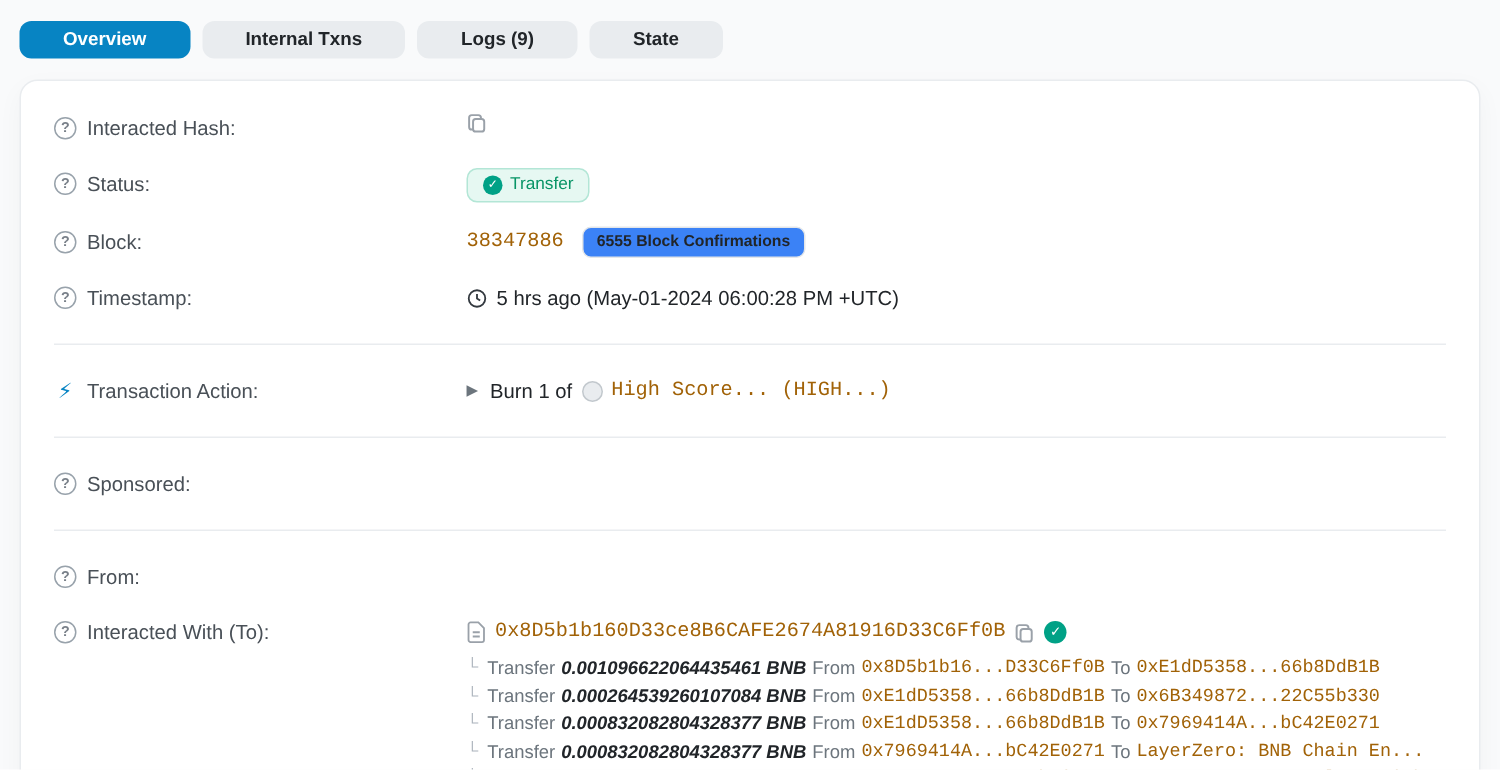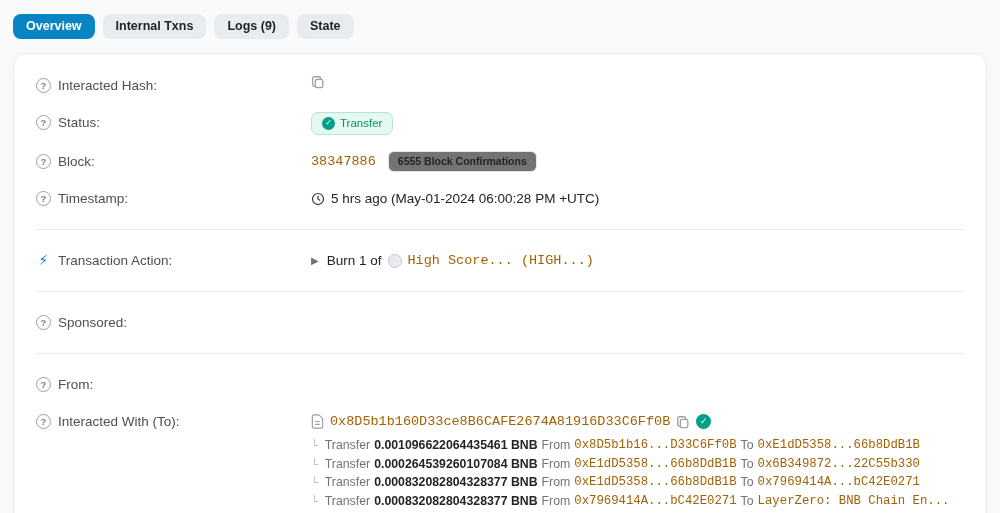--- a/index.html
+++ b/index.html
@@ -7,21 +7,21 @@
   body {
     font-family: "Liberation Sans", "DejaVu Sans", sans-serif;
     background: #f9fafb;
     color: #212529;
     font-size: 13.5px;
   }
   
   .tabs { display: flex; gap: 8px; padding: 14px 0 0 13px; }
   .tab {
     display: inline-block;
-    padding: 6px 13px;
+    padding: 6px 29px;
     border-radius: 8px;
     font-size: 12.5px;
     font-weight: 600;
     background: #e9ecef;
     color: #212529;
     cursor: pointer;
     border: none;
     line-height: 1;
   }
   .tab.active { background: #0784c3; color: #ffffff; }
@@ -85,39 +85,39 @@
     border: 1px solid #b3e6d6;
     color: #079466;
     font-size: 11.5px; font-weight: 500;
     border-radius: 7px;
     padding: 4px 10px;
     line-height: 1.1;
   }
   .status-badge .check-circle { width: 13px; height: 13px; font-size: 8px; }
   
   .conf-badge {
-    background: #737373;
+    background: #3b82f6;
     border: 1px solid #e3e6e9;
     border-radius: 6px;
     font-size: 10.5px;
     font-weight: 700;
     color: #212529;
     padding: 4px 9px;
     line-height: 1.1;
     margin-left: 6px;
   }
   
   .transfer-list { margin-left: 275px; margin-top: 2px; }
   .transfer-row {
     display: flex; align-items: center; gap: 4px;
     font-size: 12.3px; line-height: 18.6px;
     white-space: nowrap; color: #6c757d;
   }
   .transfer-row .corner { color: #adb5bd; font-size: 11px; margin-right: 2px; }
-  .transfer-row .amt { color: #212529; font-weight: 700; }
+  .transfer-row .amt { color: #212529; font-weight: 700; font-style: italic; }
   .transfer-row a.link { font-size: 12.3px; }
 </style>
 </head>
 <body>
 
 <div class="tabs">
   <button class="tab active">Overview</button>
   <button class="tab">Internal Txns</button>
   <button class="tab">Logs (9)</button>
   <button class="tab">State</button>

